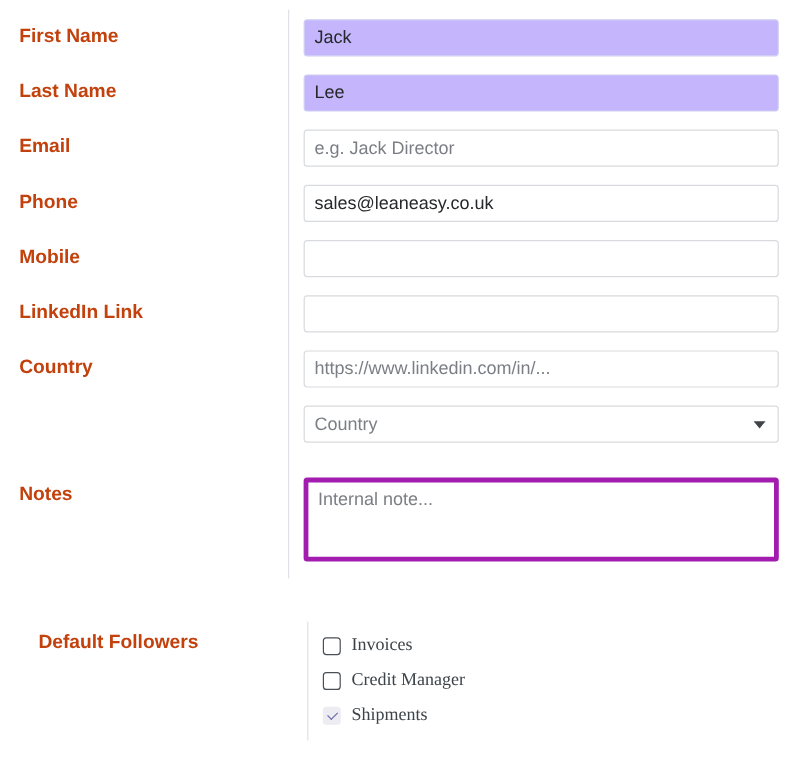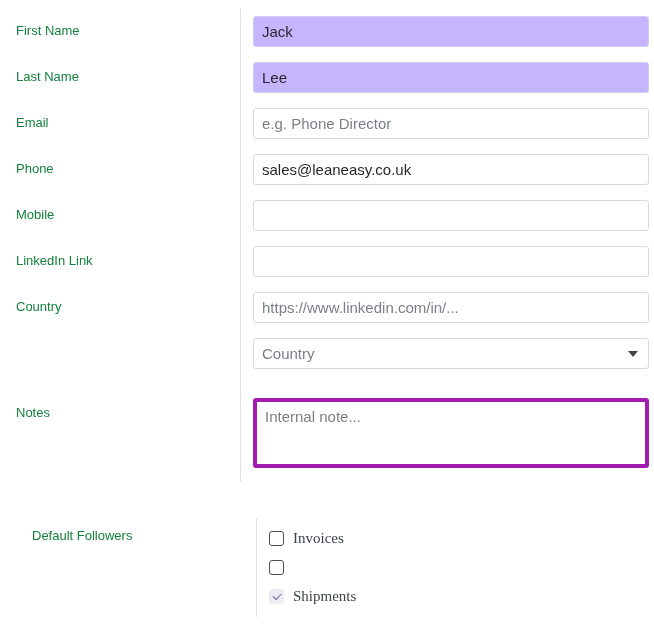--- a/index.html
+++ b/index.html
@@ -61,23 +61,23 @@
     display: flex;
     align-items: center;
     box-sizing: border-box;
   }
   .row.tall {
     height: 92px;
     align-items: flex-end;
   }
 
   .field-label {
-    font-weight: normal;
-    font-size: 13px;
-    color: #15803d;
+    font-weight: bold;
+    font-size: 16px;
+    color: #c2410c;
     line-height: 18px;
     white-space: nowrap;
   }
 
   .input {
     box-sizing: border-box;
     width: 396px;
     height: 31px;
     border: 1px solid #d8dadd;
     border-radius: 3px;
@@ -216,21 +216,21 @@
     </div>
 
     <div class="field-col">
       <div class="row">
         <div class="input highlight">Jack</div>
       </div>
       <div class="row">
         <div class="input highlight">Lee</div>
       </div>
       <div class="row">
-        <div class="input placeholder">e.g. Phone Director</div>
+        <div class="input placeholder">e.g. Jack Director</div>
       </div>
       <div class="row">
         <div class="input">sales@leaneasy.co.uk</div>
       </div>
       <div class="row">
         <div class="input"></div>
       </div>
       <div class="row">
         <div class="input"></div>
       </div>
@@ -257,20 +257,21 @@
     </div>
 
     <div class="field-col">
       <div class="check-list">
         <div class="check-row">
           <span class="checkbox"></span>
           <span class="check-label">Invoices</span>
         </div>
         <div class="check-row">
           <span class="checkbox"></span>
+          <span class="check-label">Credit Manager</span>
         </div>
         <div class="check-row">
           <span class="checkbox checked"></span>
           <span class="check-label">Shipments</span>
         </div>
       </div>
     </div>
   </div>
 
 </div>

